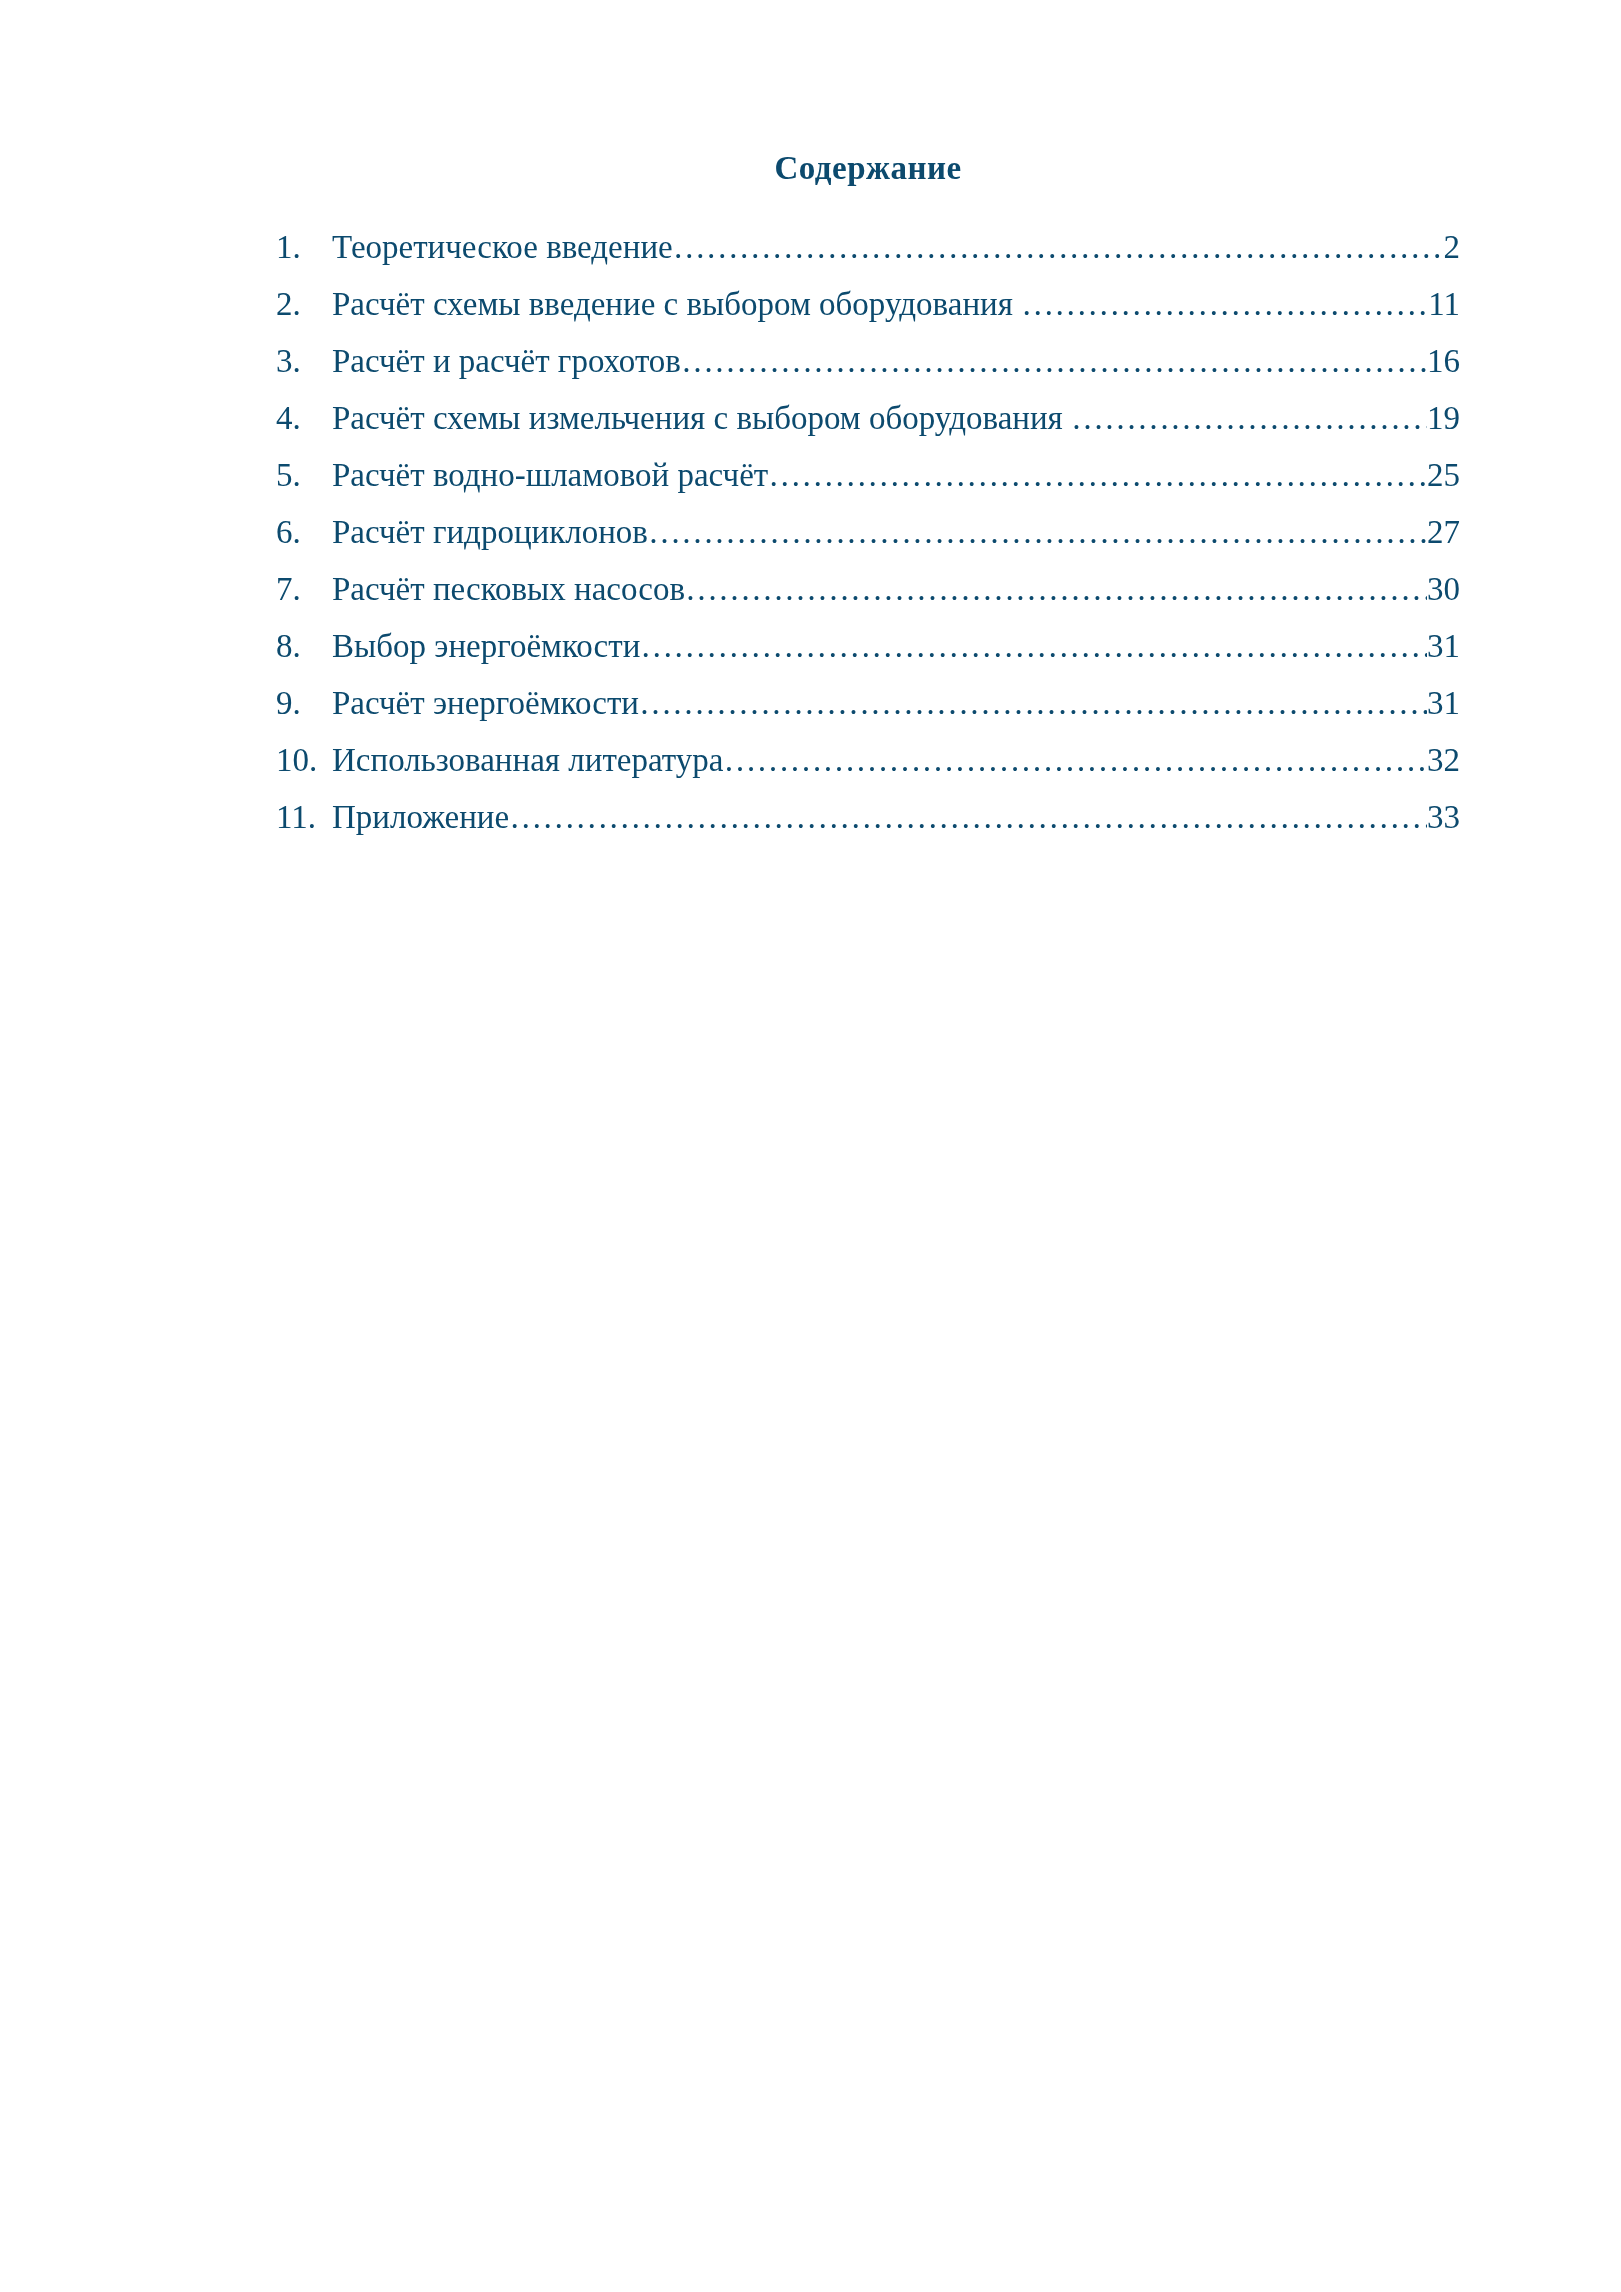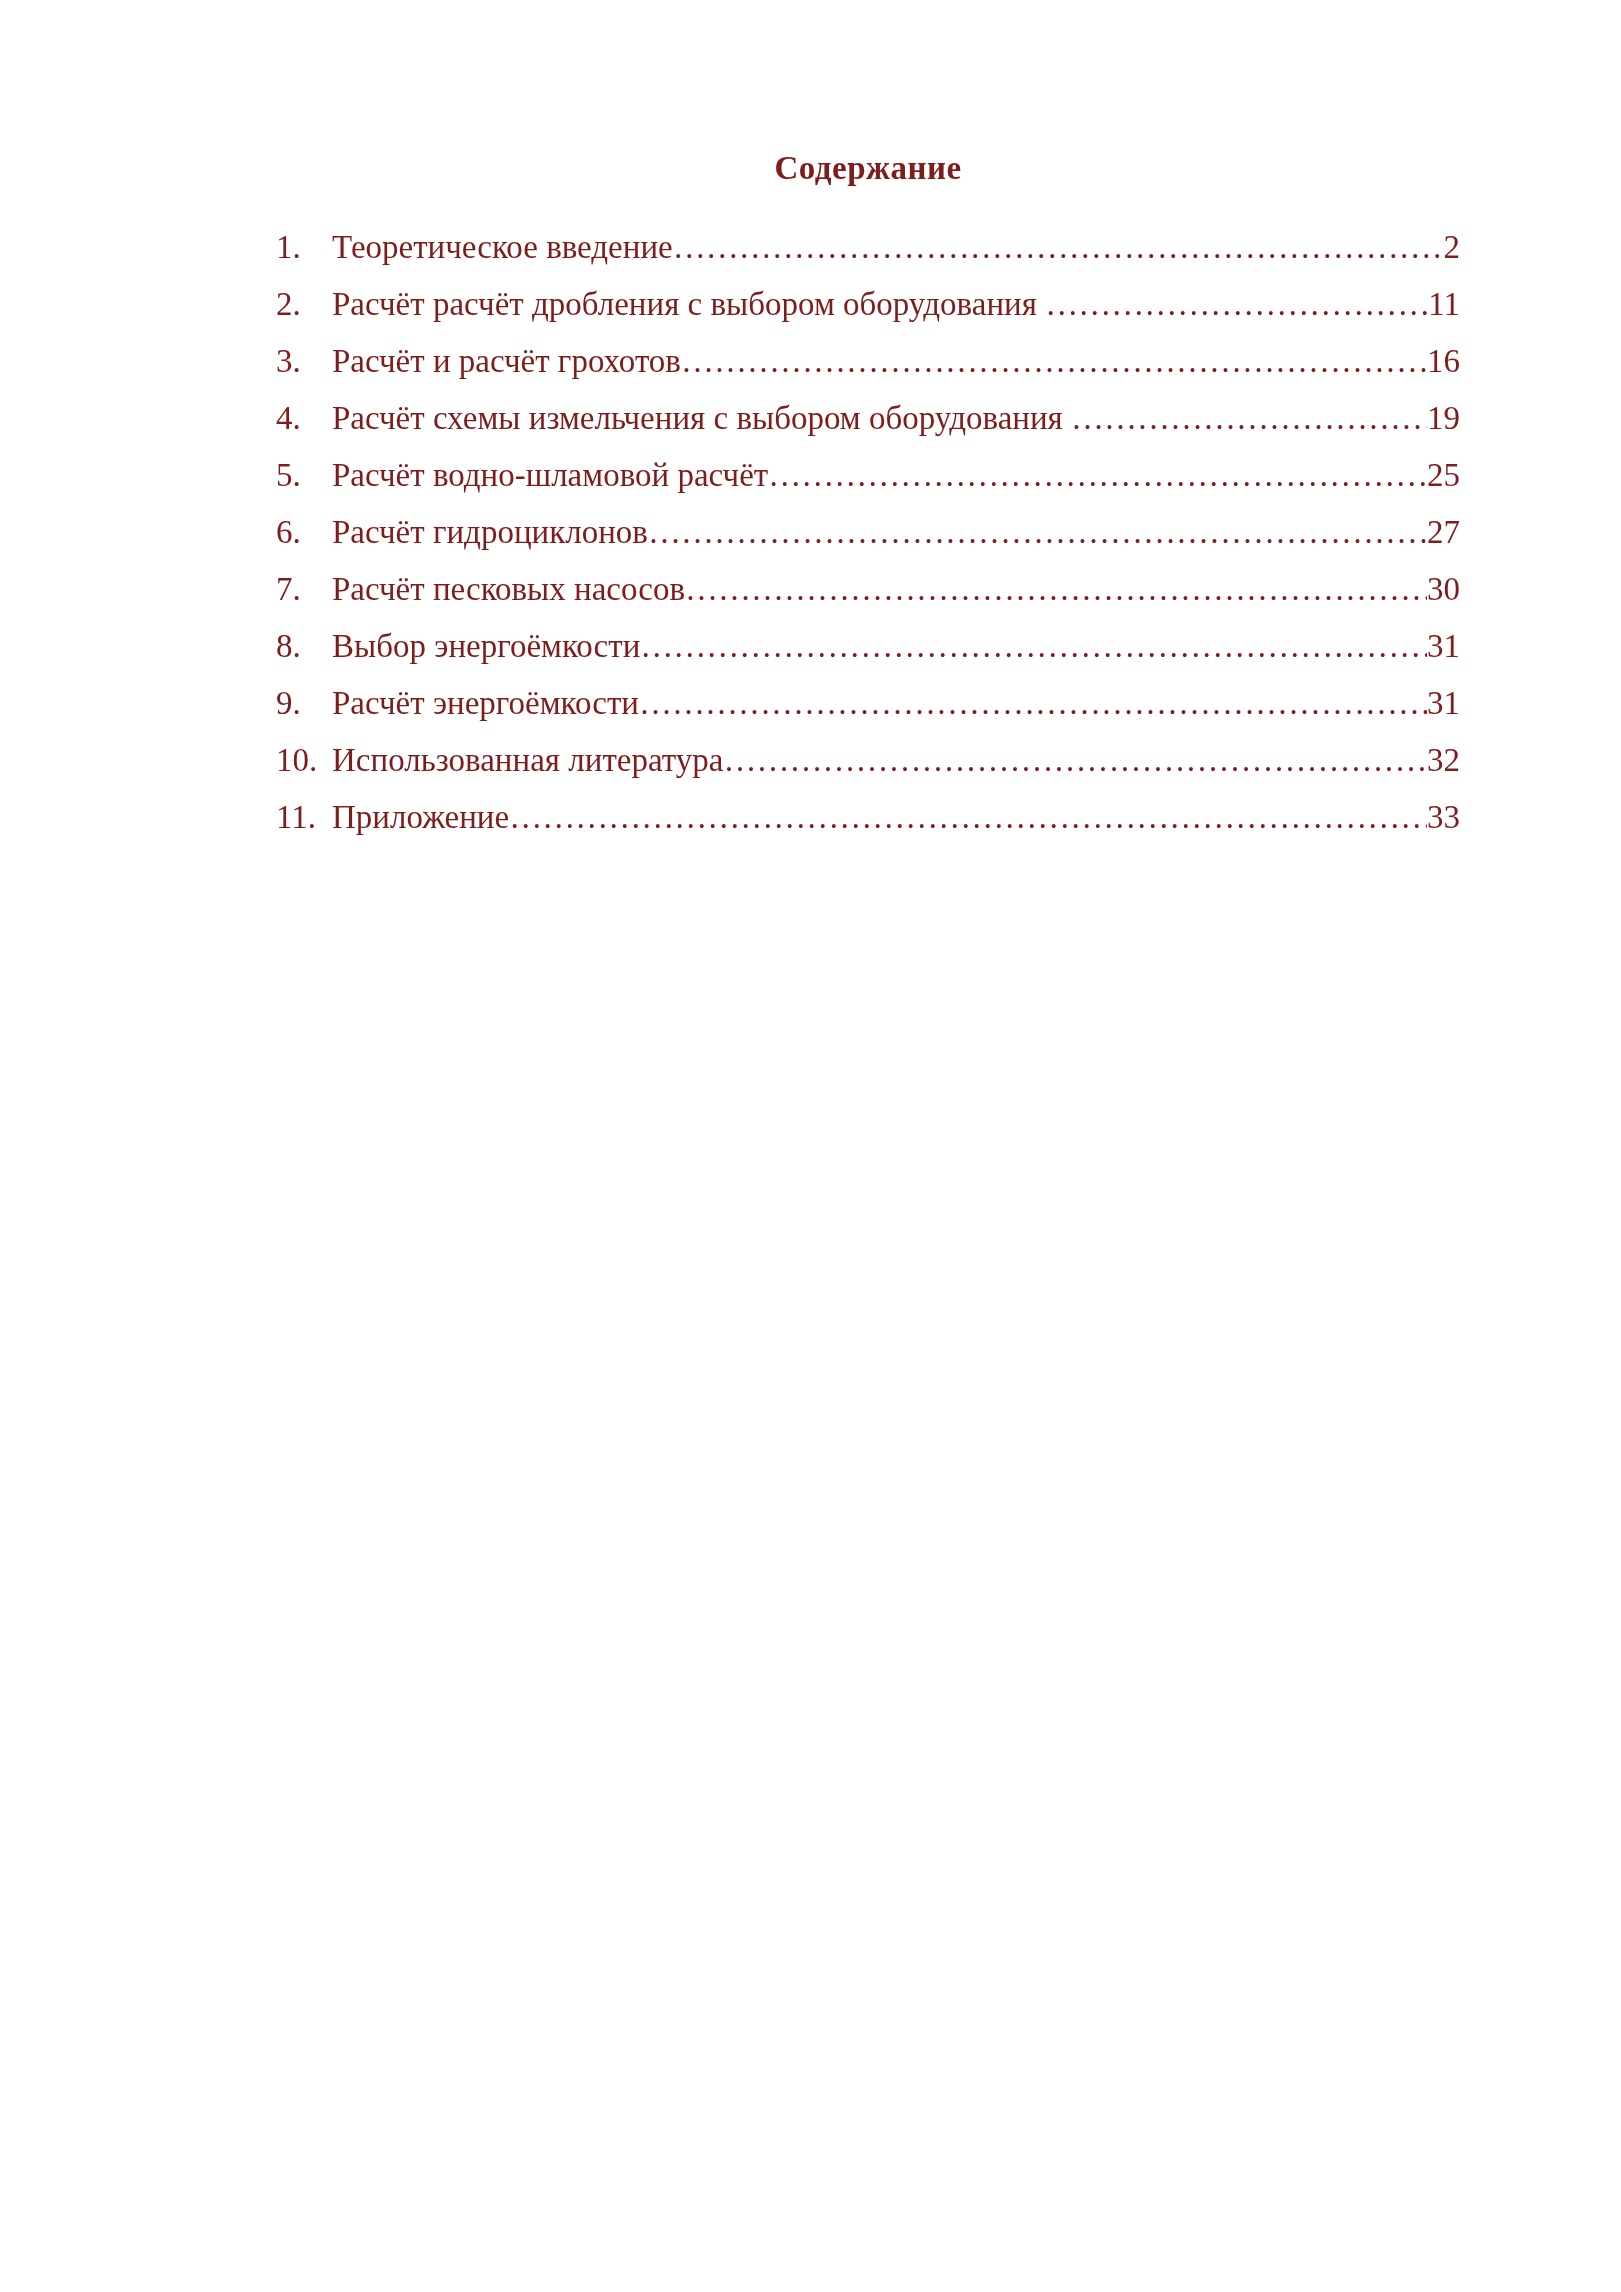--- a/index.html
+++ b/index.html
@@ -5,21 +5,21 @@
   html, body {
     margin: 0;
     padding: 0;
     background: #ffffff;
   }
   .page {
     position: relative;
     width: 1621px;
     height: 2293px;
     background: #ffffff;
-    color: #7f1d1d;
+    color: #0c4a6e;
     font-family: "Liberation Serif", serif;
     overflow: hidden;
   }
   .content {
     position: absolute;
     left: 276px;
     top: 147px;
     width: 1184px;
   }
   .toc-title {
@@ -67,21 +67,21 @@
     <h1 class="toc-title">Содержание</h1>
     <div class="toc-list">
         <div class="toc-row">
     <span class="toc-num">1.</span>
     <span class="toc-label">Теоретическое введение</span>
     <span class="toc-leader">………………………………………………………………………………………………………………………………………………</span>
     <span class="toc-page">2</span>
   </div>
         <div class="toc-row">
     <span class="toc-num">2.</span>
-    <span class="toc-label">Расчёт расчёт дробления с выбором оборудования </span>
+    <span class="toc-label">Расчёт схемы введение с выбором оборудования </span>
     <span class="toc-leader">………………………………………………………………………………………………………………………………………………</span>
     <span class="toc-page">11</span>
   </div>
         <div class="toc-row">
     <span class="toc-num">3.</span>
     <span class="toc-label">Расчёт и расчёт грохотов</span>
     <span class="toc-leader">………………………………………………………………………………………………………………………………………………</span>
     <span class="toc-page">16</span>
   </div>
         <div class="toc-row">

